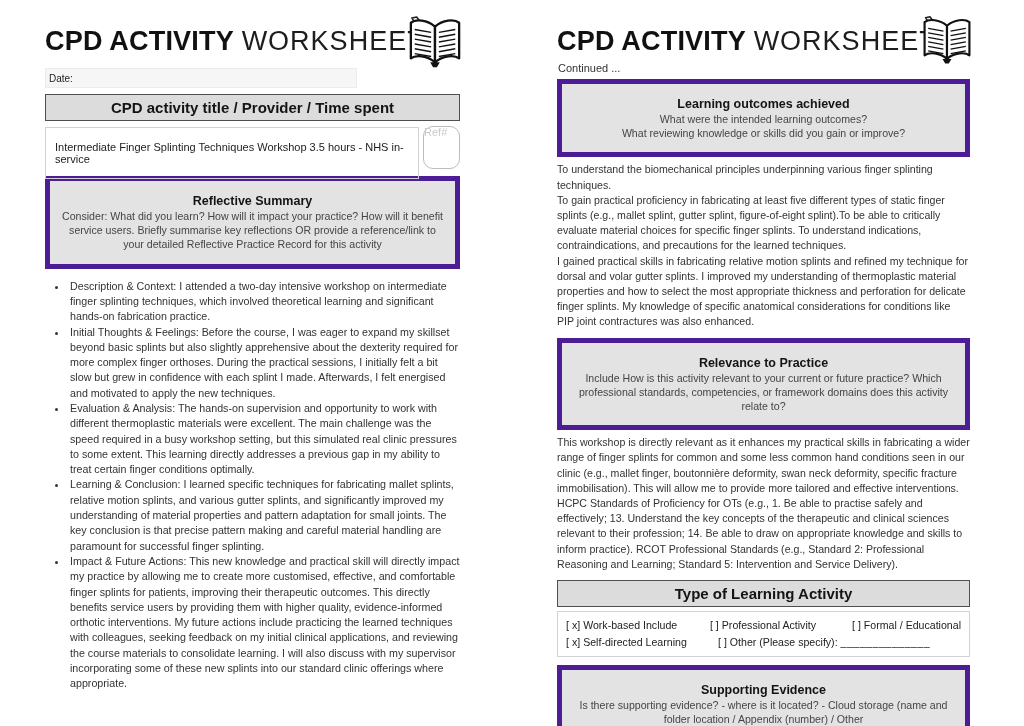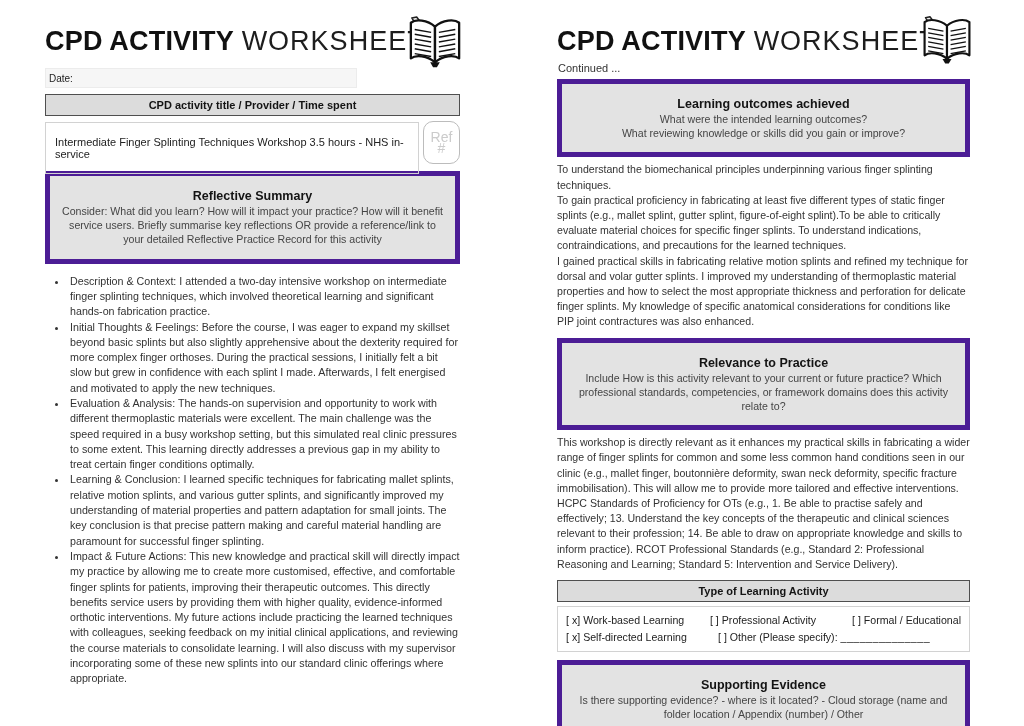--- a/index.html
+++ b/index.html
@@ -20,34 +20,34 @@
   .continued { font-size:11px; color:#333; margin:0 0 5px 1px; }
 
   .date-box {
     width:312px; height:20px; background:#f6f6f6; border:1px solid #ececec;
     font-size:10px; color:#222; line-height:20px; padding-left:3px;
     margin:6px 0 6px 0; box-sizing:border-box;
   }
 
   .hdr {
     background:#dcdcdc; border:1px solid #4f4f4f; text-align:center;
-    font-weight:700; font-size:11px; color:#141414; padding:4px 6px;
+    font-weight:700; font-size:15px; color:#141414; padding:4px 6px;
   }
 
   .activity-row { position:relative; height:44px; margin:5px 0 6px 0; }
   .activity-box {
     position:absolute; left:0; top:1px; width:374px; height:52px;
     border:1px solid #d2d2d2; display:flex; align-items:center;
     font-size:11px; color:#222; padding:0 9px; box-sizing:border-box;
   }
   .ref-pill {
     position:absolute; right:0; top:0; width:37px; height:43px;
     border:1.5px solid #bcbcbc; border-radius:10px; color:#cbcbcb;
-    font-size:14px; line-height:11px; text-align:center;
-    display:flex; flex-direction:column; justify-content:center; box-sizing:border-box;
+    font-size:11px; line-height:11px; text-align:center;
+    display:flex; flex-direction:row; box-sizing:border-box;
   }
 
   .info-box {
     background:#e3e3e3; border:5px solid #4c1d95; text-align:center;
     padding:12px 10px;
   }
   .info-box .t { font-weight:700; font-size:12.5px; color:#141414; line-height:16px; }
   .info-box .h { font-size:10.6px; color:#454545; line-height:14.2px; }
 
   .bullets {
@@ -184,21 +184,21 @@
     <div class="h">Include How is this activity relevant to your current or future practice? Which professional standards, competencies, or framework domains does this activity relate to?</div>
   </div>
 
   <div class="para para-block">This workshop is directly relevant as it enhances my practical skills in fabricating a wider range of finger splints for common and some less common hand conditions seen in our clinic (e.g., mallet finger, boutonnière deformity, swan neck deformity, specific fracture immobilisation). This will allow me to provide more tailored and effective interventions. HCPC Standards of Proficiency for OTs (e.g., 1. Be able to practise safely and effectively; 13. Understand the key concepts of the therapeutic and clinical sciences relevant to their profession; 14. Be able to draw on appropriate knowledge and skills to inform practice). RCOT Professional Standards (e.g., Standard 2: Professional Reasoning and Learning; Standard 5: Intervention and Service Delivery).</div>
 
   <div class="hdr mt8">Type of Learning Activity</div>
 
   <div class="cb-box">
     <div class="cb-row">
       <span class="cb-cell cb-c1">
-        <span class="cb-mark">[ x]</span><span>Work-based Learning</span>
+        <span class="cb-mark">[ x]</span><span>Work-based Include</span>
       </span>
       <span class="cb-cell cb-c2">
         <span class="cb-mark">[ ]</span><span>Professional Activity</span>
       </span>
       <span class="cb-cell">
         <span class="cb-mark">[ ]</span><span>Formal / Educational</span>
       </span>
     </div>
     <div class="cb-row">
       <span class="cb-cell cb-c1">

